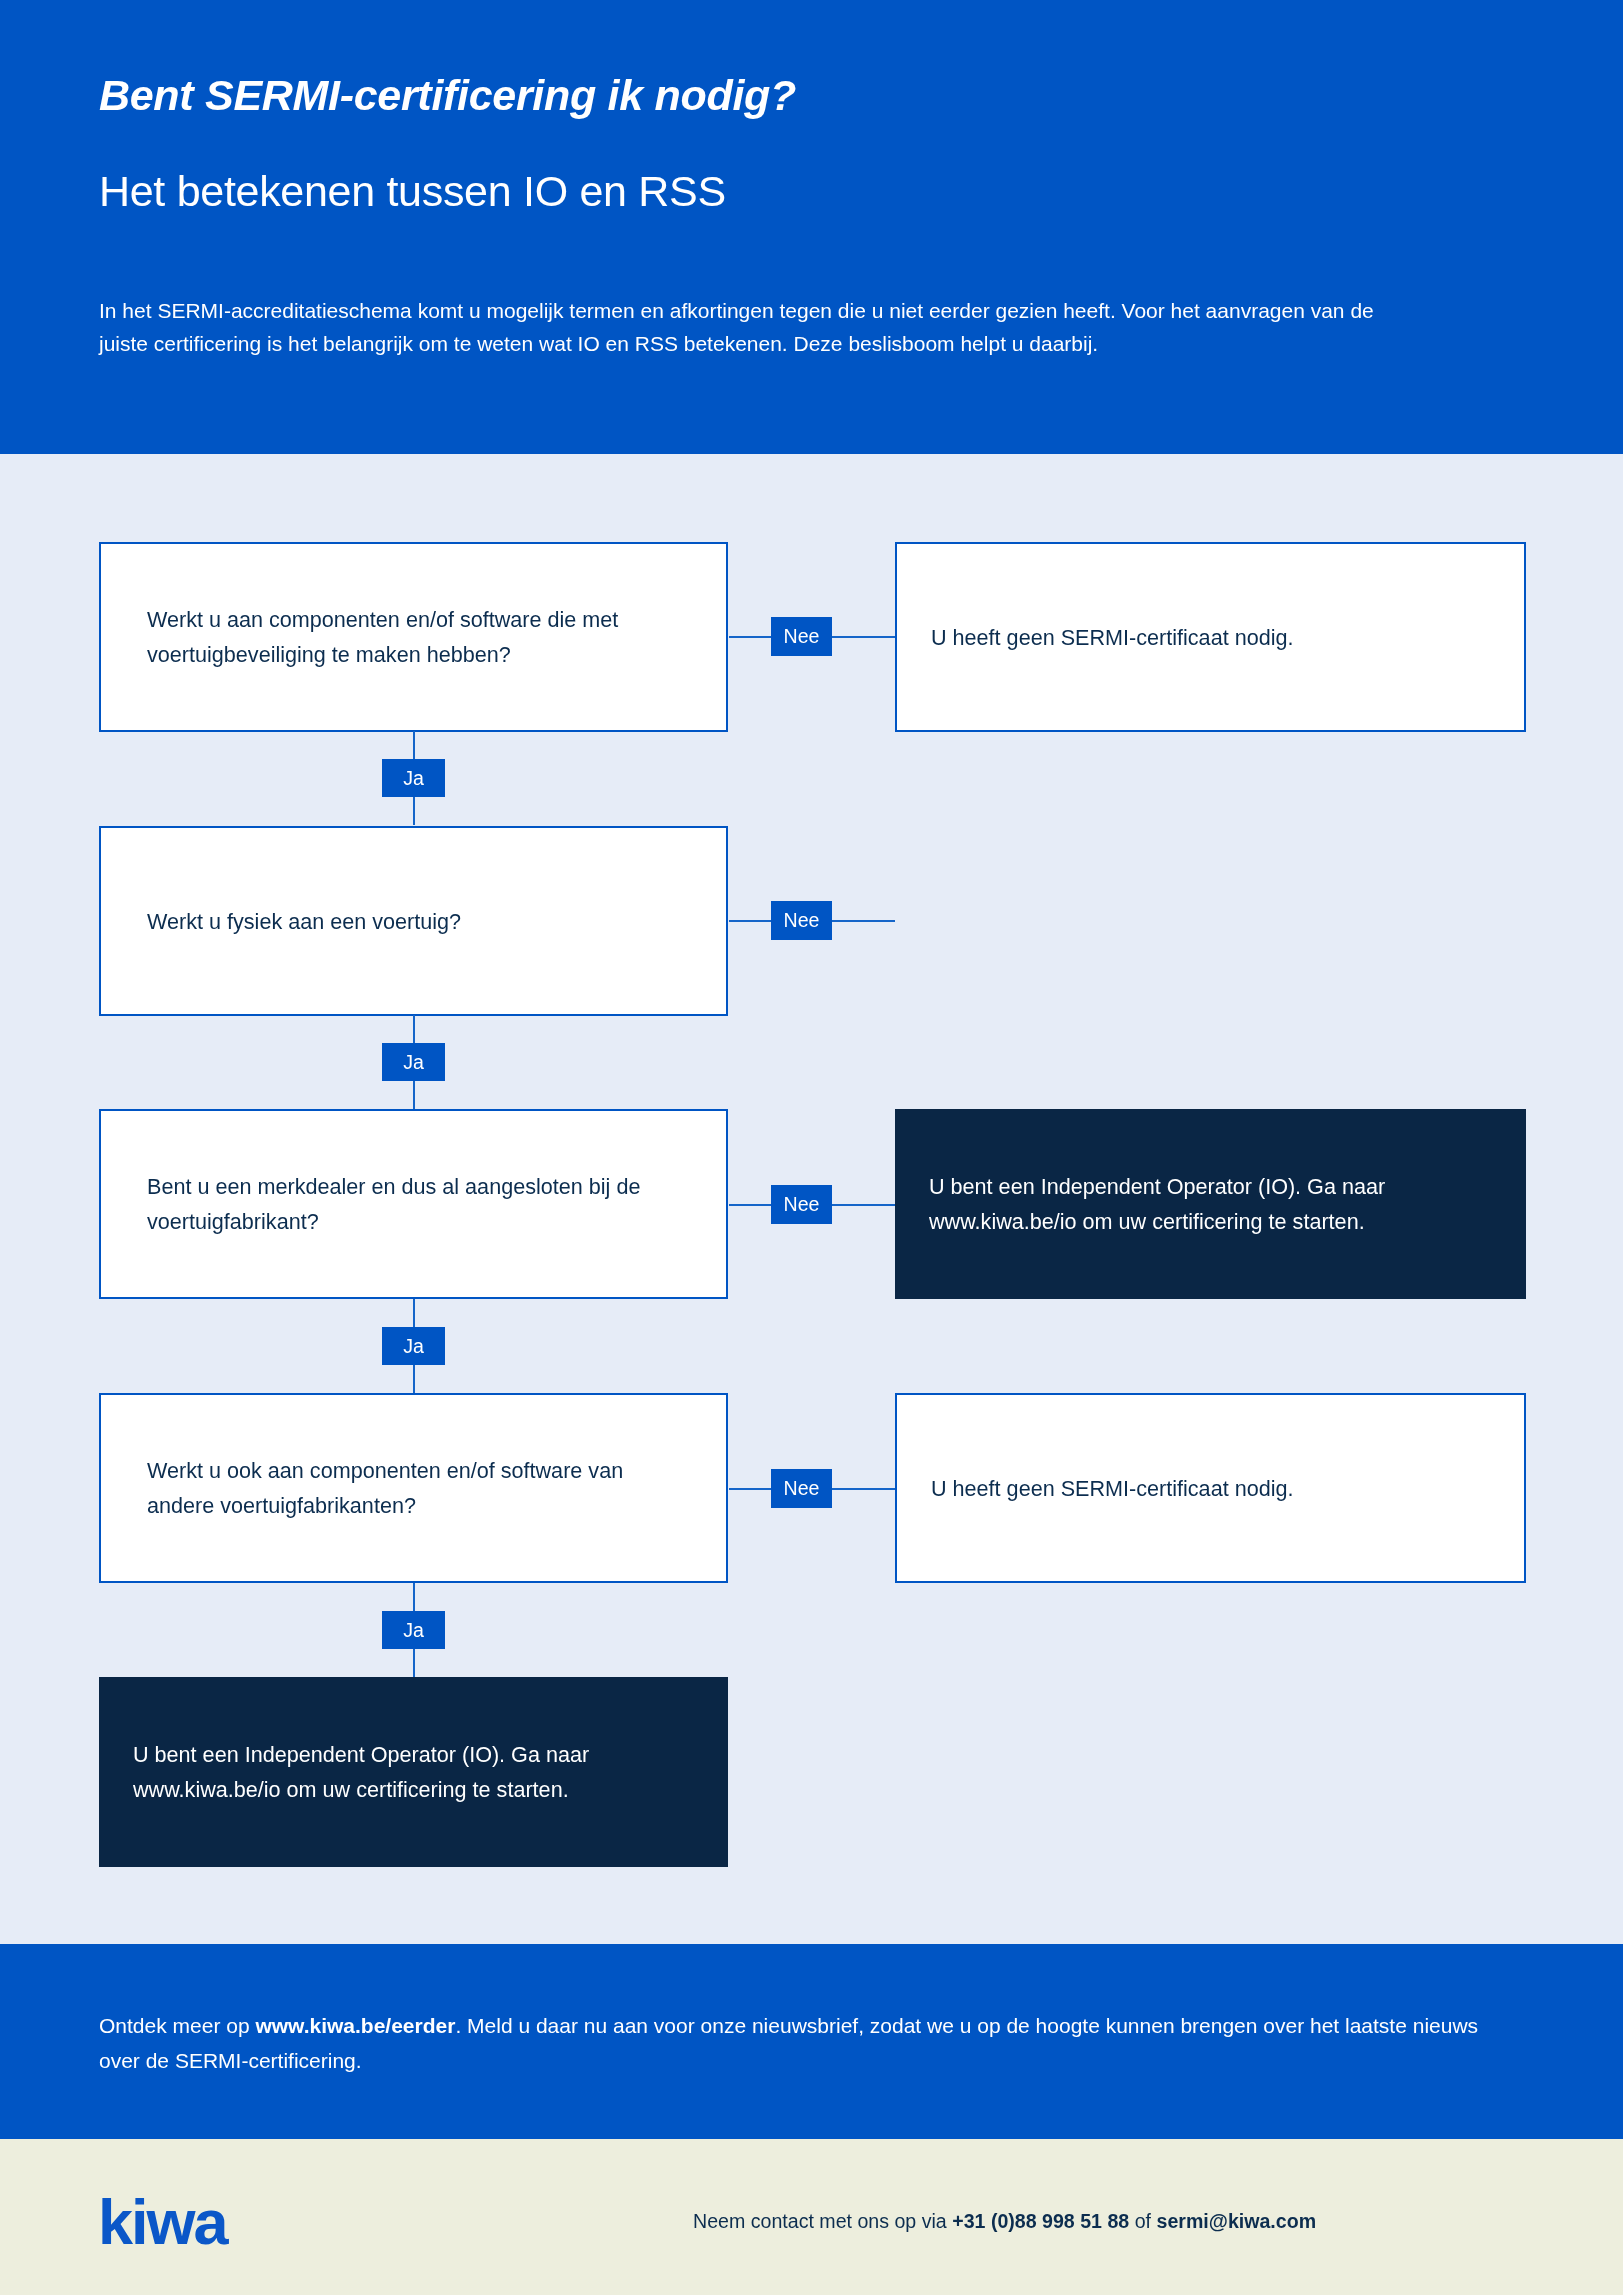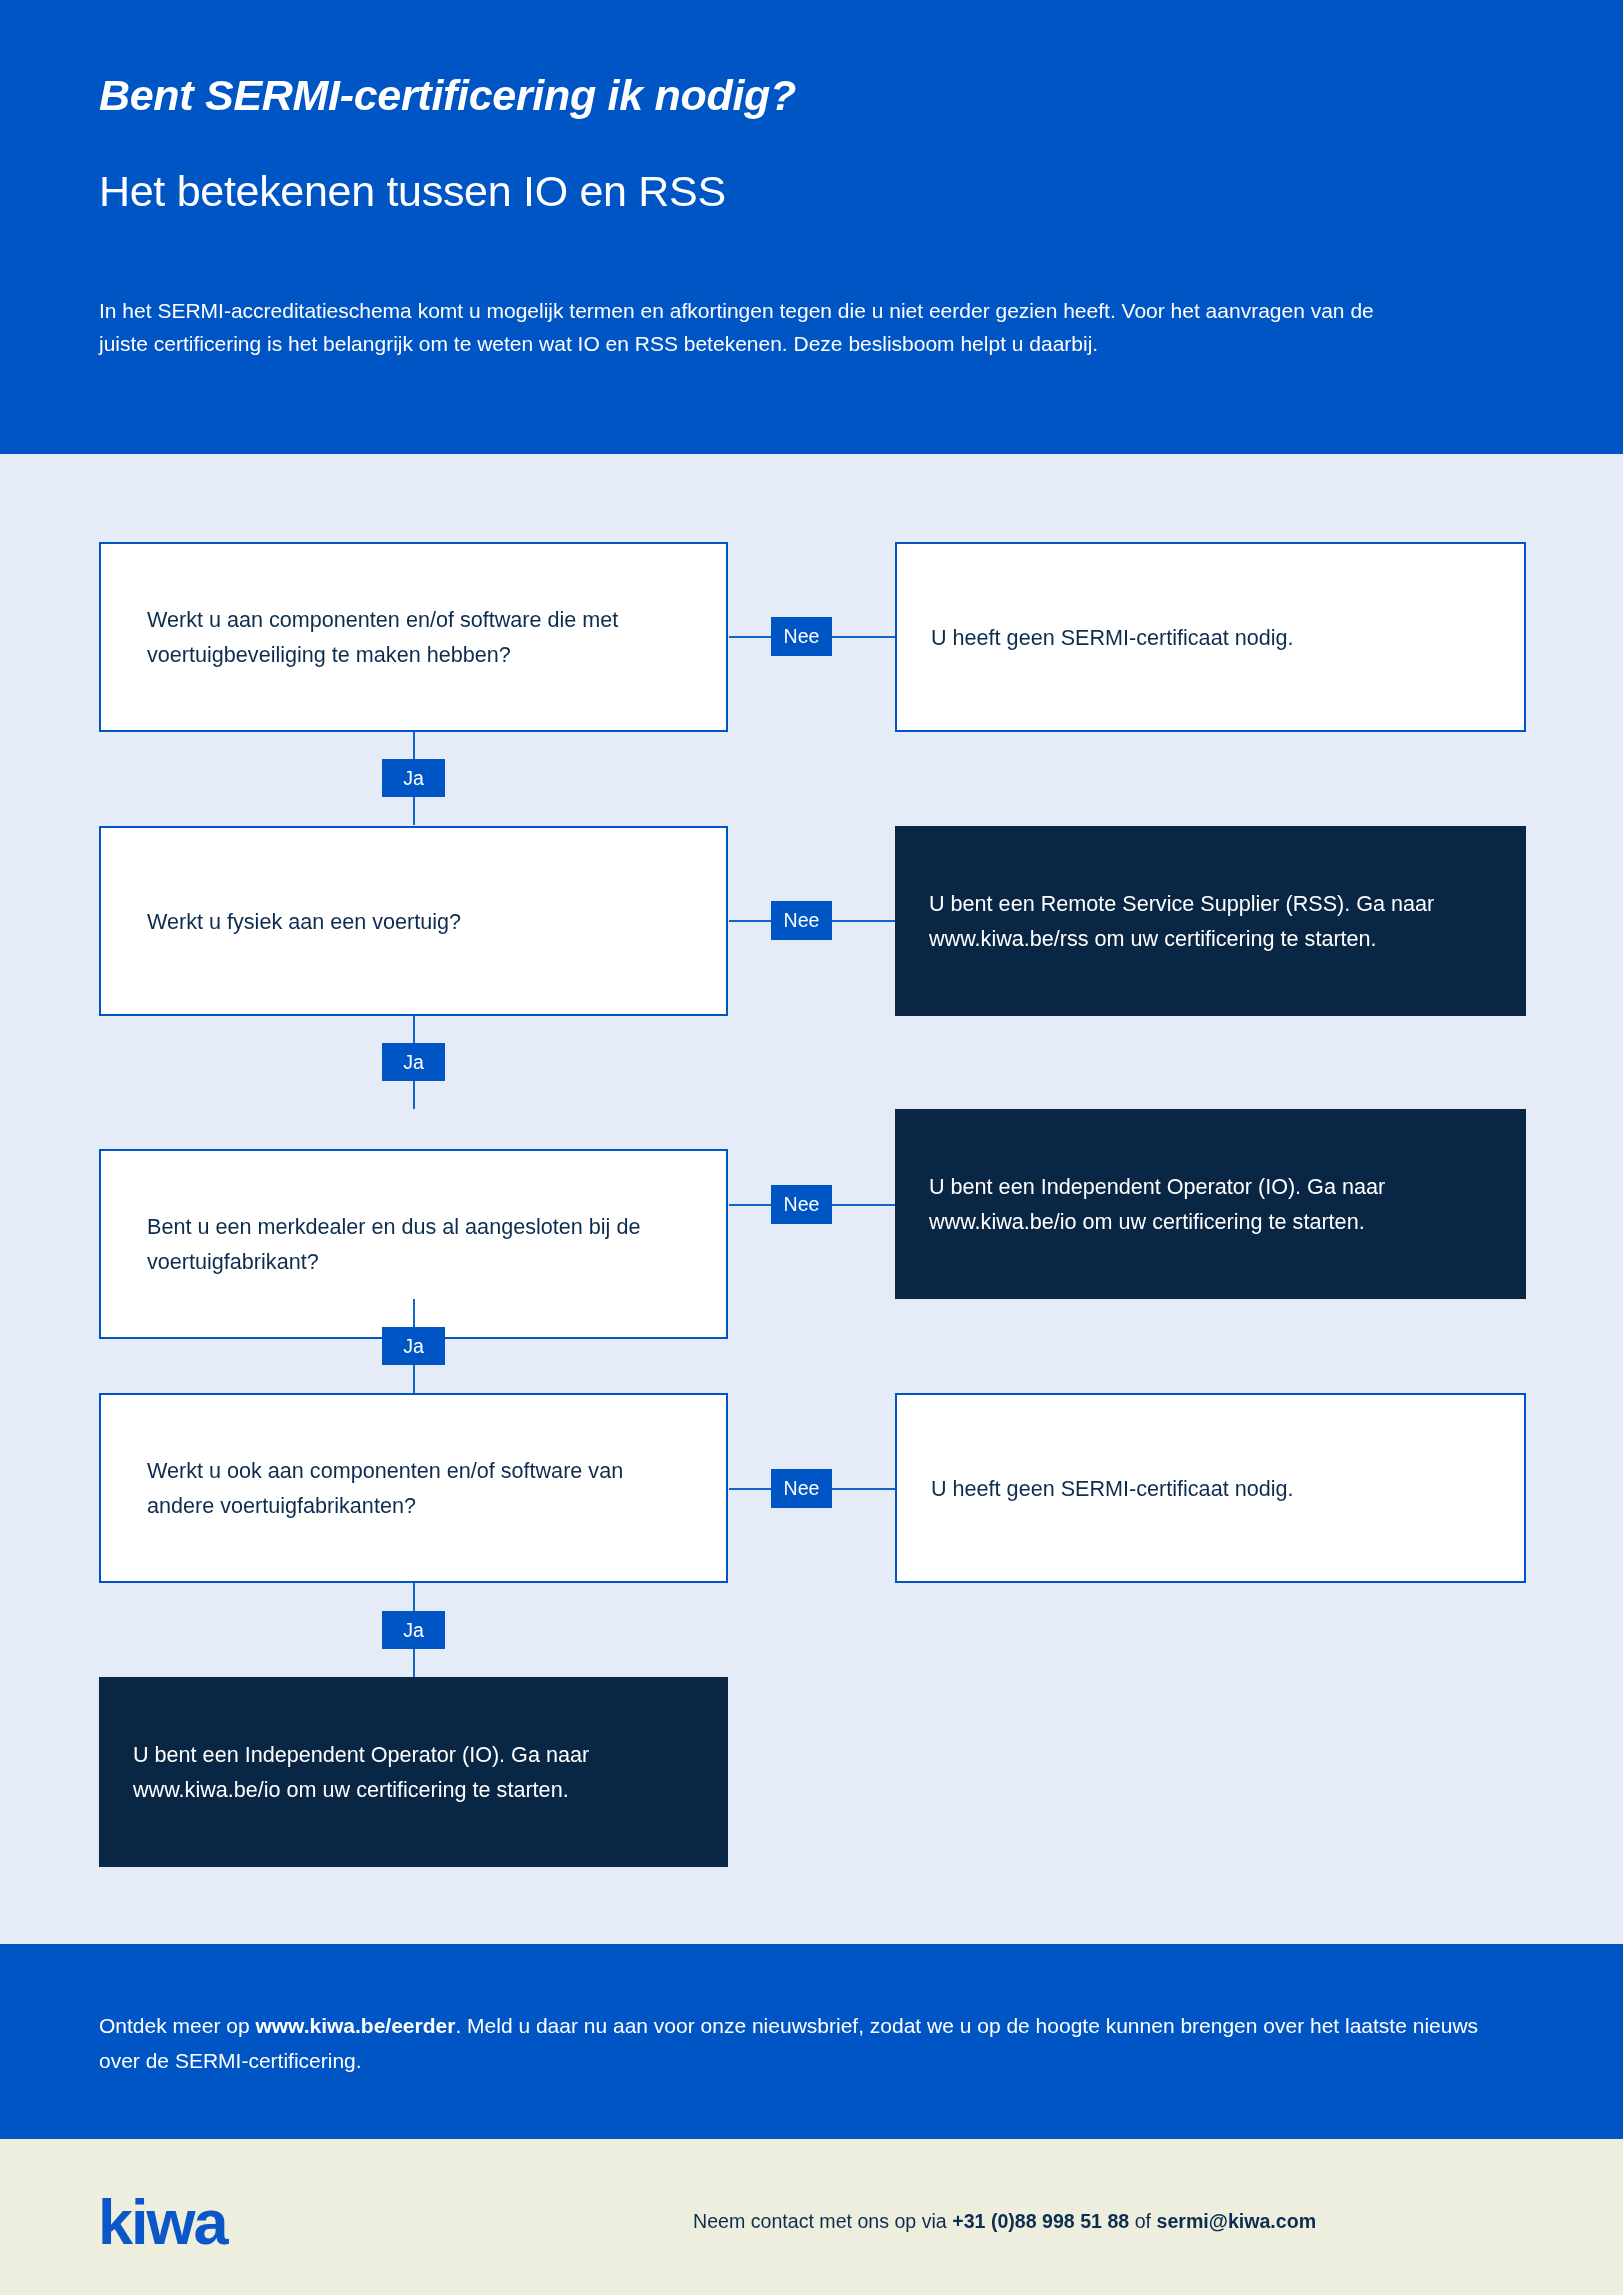--- a/index.html
+++ b/index.html
@@ -131,28 +131,25 @@
 
     <div class="vline" style="left:413px;top:277px;width:2px;height:94px;"></div>
     <div class="badge" style="left:382px;top:305px;width:63px;height:38px;">Ja</div>
 
     <div class="node q-box" style="left:99px;top:372px;width:629px;height:190px;">
       <div class="txt">Werkt u fysiek aan een voertuig?</div>
     </div>
     <div class="hline" style="left:729px;top:466px;width:90px;"></div>
     <div class="badge" style="left:771px;top:447px;width:61px;height:39px;">Nee</div>
     <div class="hline" style="left:832px;top:466px;width:63px;"></div>
-    <div class="node dark-box" style="left:895px;top:372px;width:631px;height:190px;">
-      <div class="txt">U bent een Remote Service Supplier (RSS). Ga naar www.kiwa.be/rss om uw certificering te starten.</div>
-    </div>
 
     <div class="vline" style="left:413px;top:561px;width:2px;height:94px;"></div>
     <div class="badge" style="left:382px;top:589px;width:63px;height:38px;">Ja</div>
 
-    <div class="node q-box" style="left:99px;top:655px;width:629px;height:190px;margin-top:40px;">
+    <div class="node q-box" style="left:99px;top:655px;width:629px;height:190px;">
       <div class="txt">Bent u een merkdealer en dus al aangesloten bij de voertuigfabrikant?</div>
     </div>
     <div class="hline" style="left:729px;top:750px;width:90px;"></div>
     <div class="badge" style="left:771px;top:731px;width:61px;height:39px;">Nee</div>
     <div class="hline" style="left:832px;top:750px;width:63px;"></div>
     <div class="node dark-box" style="left:895px;top:655px;width:631px;height:190px;">
       <div class="txt">U bent een Independent Operator (IO). Ga naar www.kiwa.be/io om uw certificering te starten.</div>
     </div>
 
     <div class="vline" style="left:413px;top:845px;width:2px;height:94px;"></div>

